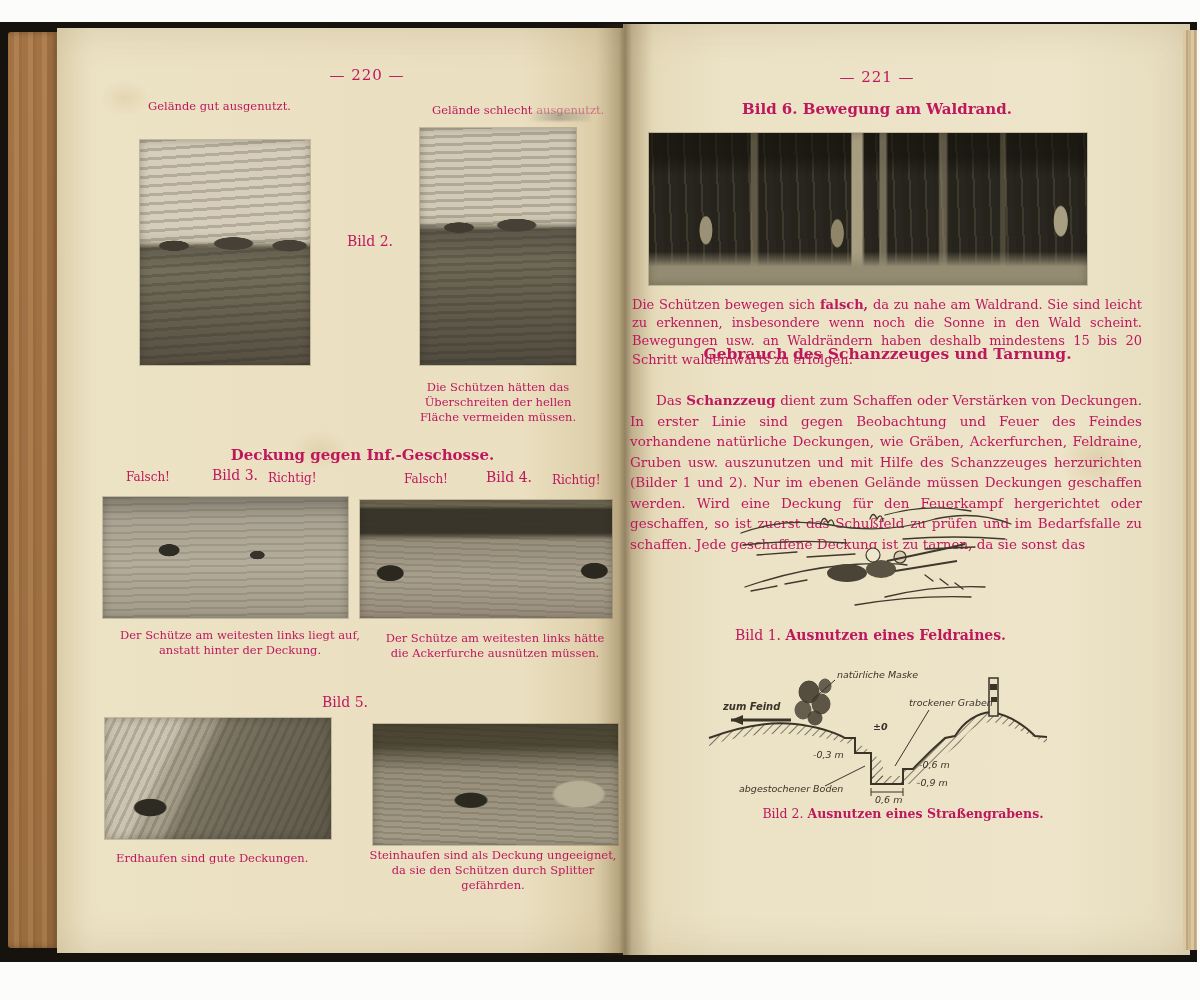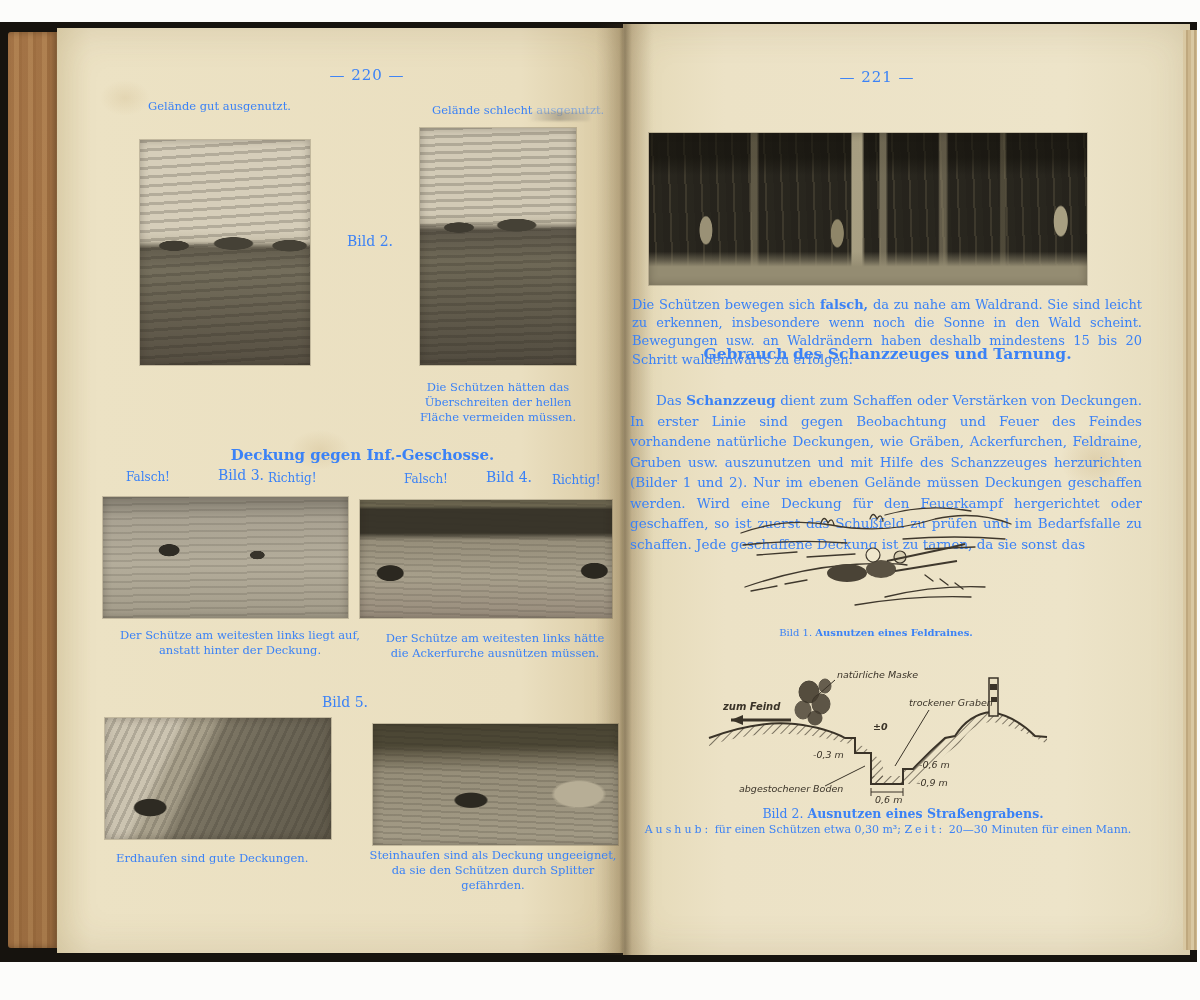--- a/index.html
+++ b/index.html
@@ -13,21 +13,21 @@
   .page{box-shadow:inset 0 0 40px rgba(120,95,55,.18);}
   .page-left{left:57px;top:28px;width:566px;height:925px;
     background:linear-gradient(to right,#e4d8b4 0,#ece2c4 6%,#eadfc0 82%,#dccda7 97%,#d0bf96 100%);}
   .page-right{left:623px;top:24px;width:567px;height:931px;
     background:linear-gradient(to right,#d5c49c 0,#e6dbba 5%,#ece2c6 18%,#ede4c9 78%,#e6dcbd 100%);}
   .fore-edge-right{left:1183px;top:30px;width:14px;height:920px;
     background:repeating-linear-gradient(90deg,#d9c8a2 0 3px,#bfa87e 3px 5px,#cdb78d 5px 8px);}
   .spine-shadow{left:596px;top:24px;width:58px;height:931px;pointer-events:none;
     background:linear-gradient(to right,rgba(80,60,35,0) 0,rgba(80,60,35,.18) 40%,rgba(50,38,20,.38) 50%,rgba(80,60,35,.15) 62%,rgba(80,60,35,0) 100%);}
   .stain{border-radius:50%;pointer-events:none;}
-  .txt{color:#3b82f6;}
+  .txt{color:#be185d;}
   .cap{font-size:11.5px;line-height:1.3;text-align:center;}
   .pagenum{font-size:15px;text-align:center;letter-spacing:1px;}
   .bildlabel{font-size:14px;text-align:center;}
   .small-label{font-size:12px;}
   .h-bold{font-weight:bold;font-size:15px;text-align:center;}
   .body-text{font-size:13.5px;line-height:1.52;text-align:justify;}
   .photo{box-shadow:0 0 0 1px rgba(70,62,48,.25), inset 0 0 8px rgba(35,30,20,.3);}
   .speckle{background:repeating-linear-gradient(176deg,rgba(40,36,28,.10) 0 2px,transparent 2px 6px);}
   .faded{opacity:.5;filter:blur(.4px);}
   .smudge{background:linear-gradient(90deg,rgba(120,115,105,.0),rgba(120,115,105,.45),rgba(120,115,105,.1));filter:blur(1px);border-radius:2px;}
@@ -108,21 +108,21 @@
 
   <div class="abs photo photo-field-a speckle" style="left:140px;top:140px;width:170px;height:225px;"></div>
   <div class="abs txt bildlabel" style="left:330px;top:233px;width:80px;">Bild 2.</div>
   <div class="abs photo photo-field-b speckle" style="left:420px;top:128px;width:156px;height:237px;"></div>
 
   <div class="abs txt cap" style="left:404px;top:380px;width:188px;">Die Schützen hätten das Überschreiten der hellen Fläche vermeiden müssen.</div>
 
   <div class="abs txt h-bold" style="left:175px;top:446px;width:375px;">Deckung gegen Inf.-Geschosse.</div>
 
   <div class="abs txt small-label" style="left:126px;top:470px;">Falsch!</div>
-  <div class="abs txt bildlabel" style="left:194px;top:467px;width:70px;text-align:right;">Bild 3.</div>
+  <div class="abs txt bildlabel" style="left:200px;top:467px;width:70px;">Bild 3.</div>
   <div class="abs txt small-label" style="left:268px;top:471px;">Richtig!</div>
   <div class="abs txt small-label" style="left:404px;top:472px;">Falsch!</div>
   <div class="abs txt bildlabel" style="left:474px;top:469px;width:70px;">Bild 4.</div>
   <div class="abs txt small-label" style="left:552px;top:473px;">Richtig!</div>
 
   <div class="abs photo photo-flat" style="left:103px;top:497px;width:245px;height:121px;"></div>
   <div class="abs photo photo-forestline" style="left:360px;top:500px;width:252px;height:118px;"></div>
 
   <div class="abs txt cap" style="left:382px;top:631px;width:226px;">Der Schütze am weitesten links hätte die Ackerfurche ausnützen müssen.</div>
   <div class="abs txt cap" style="left:118px;top:628px;width:244px;">Der Schütze am weitesten links liegt auf, anstatt hinter der Deckung.</div>
@@ -130,20 +130,21 @@
   <div class="abs txt bildlabel" style="left:300px;top:694px;width:90px;">Bild 5.</div>
 
   <div class="abs photo photo-mound speckle" style="left:105px;top:718px;width:226px;height:121px;"></div>
   <div class="abs photo photo-stones" style="left:373px;top:724px;width:245px;height:121px;"></div>
 
   <div class="abs txt cap" style="left:116px;top:851px;width:214px;text-align:left;">Erdhaufen sind gute Deckungen.</div>
   <div class="abs txt cap" style="left:366px;top:848px;width:254px;">Steinhaufen sind als Deckung ungeeignet, da sie den Schützen durch Splitter gefährden.</div>
 
   <div class="abs txt pagenum" style="left:787px;top:68px;width:180px;">— 221 —</div>
 
+  <div class="abs txt h-bold" style="left:687px;top:100px;width:380px;">Bild 6. Bewegung am Waldrand.</div>
 
   <div class="abs photo photo-forest" style="left:649px;top:133px;width:438px;height:152px;"></div>
 
   <div class="abs txt" style="left:632px;top:296px;width:510px;font-size:13px;line-height:1.4;text-align:justify;"><span>Die Schützen bewegen sich </span><b>falsch,</b><span> da zu nahe am Waldrand. Sie sind leicht zu erkennen, insbesondere wenn noch die Sonne in den Wald scheint. Bewegungen usw. an Waldrändern haben deshalb mindestens 15 bis 20 Schritt waldeinwärts zu erfolgen.</span></div>
 
   <div class="abs txt h-bold" style="left:660px;top:344px;width:455px;font-size:15.5px;">Gebrauch des Schanzzeuges und Tarnung.</div>
 
   <div class="abs txt body-text" style="left:630px;top:390px;width:512px;text-indent:26px;"><span>Das </span><b>Schanzzeug</b><span> dient zum Schaffen oder Verstärken von Deckungen. In erster Linie sind gegen Beobachtung und Feuer des Feindes vorhandene natürliche Deckungen, wie Gräben, Ackerfurchen, Feldraine, Gruben usw. auszunutzen und mit Hilfe des Schanzzeuges herzurichten (Bilder 1 und 2). Nur im ebenen Gelände müssen Deckungen geschaffen werden. Wird eine Deckung für den Feuerkampf hergerichtet oder geschaffen, so ist zuerst das Schußfeld zu prüfen und im Bedarfsfalle zu schaffen. Jede geschaffene Deckung ist zu tarnen, da sie sonst das</span></div>
 
   <svg class="abs" style="left:735px;top:497px;" width="282" height="116" viewBox="0 0 282 116">
@@ -160,21 +161,21 @@
     <g>
       <ellipse cx="112" cy="76" rx="20" ry="9" fill="#4a4336"></ellipse>
       <ellipse cx="146" cy="72" rx="15" ry="9" fill="#5a5243"></ellipse>
       <circle cx="138" cy="58" r="7" fill="#efe7cd" stroke="#3f382d" stroke-width="1.2"></circle>
       <circle cx="165" cy="60" r="6" fill="#d8cfb2" stroke="#3f382d" stroke-width="1.2"></circle>
       <path d="M152,64 L218,50 L230,47" stroke="#3f382d" stroke-width="2.2" fill="none"></path>
       <path d="M160,74 L222,64" stroke="#3f382d" stroke-width="2" fill="none"></path>
     </g>
   </svg>
 
-  <div class="abs txt" style="left:735px;top:627px;width:282px;text-align:center;font-size:10px;"><span>Bild 1.</span>&nbsp;<b>Ausnutzen eines Feldraines.</b></div>
+  <div class="abs txt" style="left:735px;top:627px;width:282px;text-align:left;font-size:14px;"><span>Bild 1.</span>&nbsp;<b>Ausnutzen eines Feldraines.</b></div>
 
   <svg class="abs" style="left:697px;top:664px;" width="412" height="140" viewBox="0 0 412 140">
     <defs>
       <pattern id="hatch" width="6" height="6" patternUnits="userSpaceOnUse" patternTransform="rotate(45)">
         <line x1="0" y1="0" x2="0" y2="6" stroke="#50483a" stroke-width="1.5"></line>
       </pattern>
     </defs>
 
     <path d="M12,74 Q60,56 98,60 Q130,64 148,74 L158,74 L158,89 L174,89 L174,120 L186,120 L186,98 L166,82 L148,79 Q110,68 70,70 Q38,72 12,82 Z" fill="url(#hatch)" opacity="0.95"></path>
     <rect x="174" y="112" width="32" height="8" fill="url(#hatch)"></rect>
@@ -211,16 +212,15 @@
     <text class="dia-label" x="176" y="66" font-size="9.5" font-weight="bold" fill="#3a3328">±0</text>
     <text class="dia-label" x="116" y="94" font-size="9.5" fill="#3a3328">-0,3 m</text>
     <text class="dia-label" x="222" y="104" font-size="9.5" fill="#3a3328">-0,6 m</text>
     <text class="dia-label" x="220" y="122" font-size="9.5" fill="#3a3328">-0,9 m</text>
     <text class="dia-label" x="42" y="128" font-size="9.5" fill="#3a3328">abgestochener Boden</text>
     <text class="dia-label" x="178" y="139" font-size="9.5" fill="#3a3328">0,6 m</text>
   </svg>
 
   <div class="abs txt" style="left:697px;top:806px;width:412px;text-align:center;font-size:12.5px;"><span>Bild 2.</span>&nbsp;<b>Ausnutzen eines Straßengrabens.</b></div>
 
-  <div class="abs txt" style="left:632px;top:823px;width:512px;text-align:center;font-size:11px;"><span class="sp">Aushub:</span><span> für einen Schützen etwa 0,30 m³;  </span><span class="sp">Zeit:</span><span> 20—30 Minuten für einen Mann.</span></div>
 
 
 </div>
 
 </body></html>

